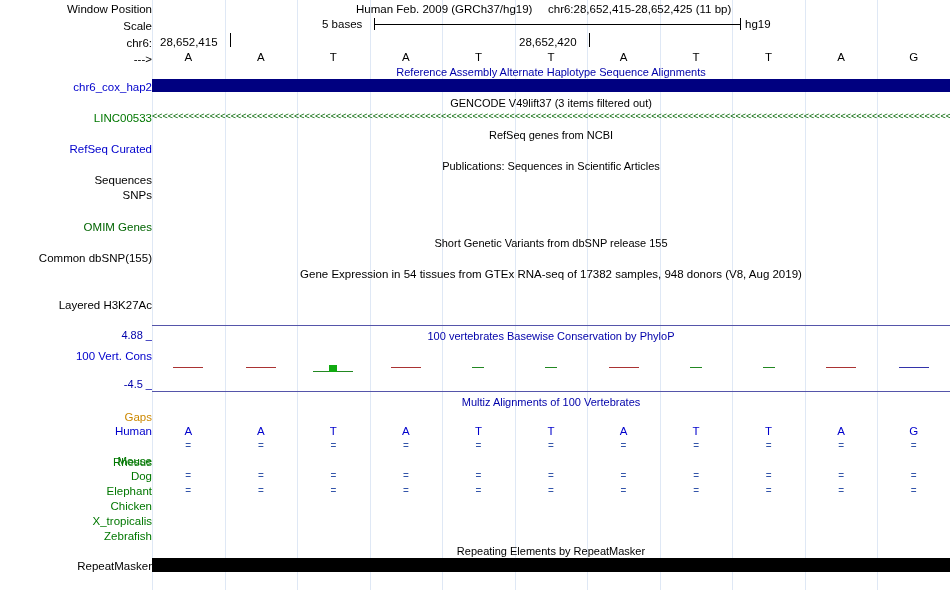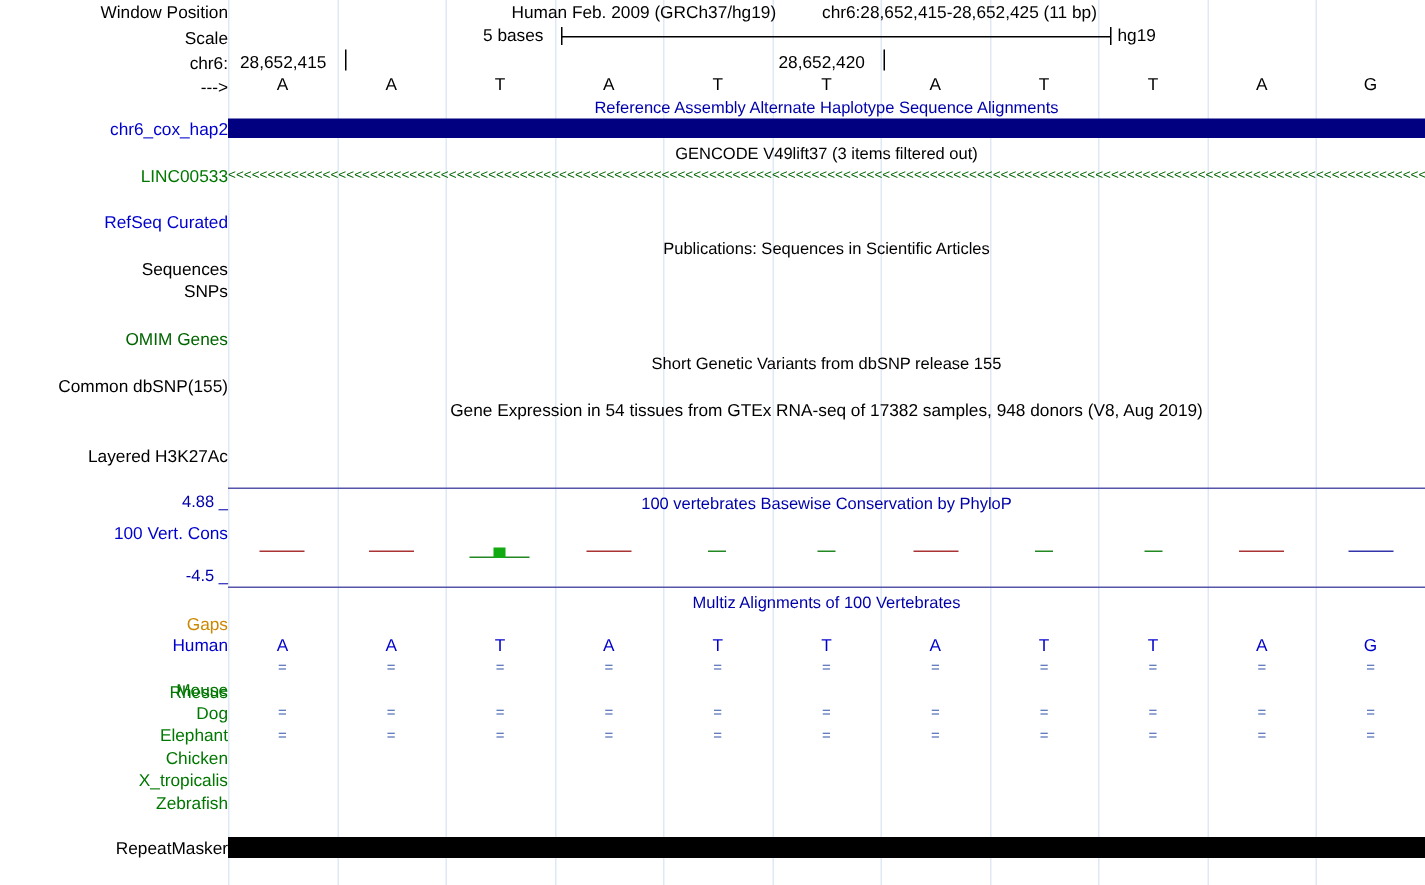--- a/index.html
+++ b/index.html
@@ -170,21 +170,21 @@
       <div class="g" style="left: 732px;"></div>
       <div class="g" style="left: 805px;"></div>
       <div class="g" style="left: 877px;"></div>
     </div>
 
   <div class="hdr-text lbl black" style="top:3px; right:798px;">Window Position</div>
   <div class="hdr-text lbl black" style="top:20px; right:798px;">Scale</div>
   <div class="hdr-text lbl black" style="top:37px; right:798px;">chr6:</div>
   <div class="hdr-text lbl black" style="top:53px; right:798px;">---&gt;</div>
 
-  <div class="hdr-text" style="top:3px; left:341px;text-align:right;">Human Feb. 2009 (GRCh37/hg19)</div>
+  <div class="hdr-text" style="top:3px; left:356px;text-align:right;">Human Feb. 2009 (GRCh37/hg19)</div>
   <div class="hdr-text" style="top:3px; left:548px;">chr6:28,652,415-28,652,425 (11 bp)</div>
 
   <div class="hdr-text" style="top:18px; left:322px;">5 bases</div>
   <div class="ruler-line" style="top:24px; left:374px; width:366px;"></div>
   <div class="ruler-tick" style="top:18px; left:374px; height:12px;"></div>
   <div class="ruler-tick" style="top:18px; left:740px; height:12px;"></div>
   <div class="hdr-text" style="top:18px; left:745px;">hg19</div>
 
   <div class="hdr-text" style="top:36px; left:160px;">28,652,415</div>
   <div class="ruler-tick" style="top:33px; left:230px; height:14px;"></div>
@@ -206,20 +206,21 @@
     </div>
 
   <div class="centered title-blue" style="top:66px;">Reference Assembly Alternate Haplotype Sequence Alignments</div>
   <div class="lbl blue" style="top:81px;">chr6_cox_hap2</div>
   <div class="solidbar" style="top:79px; height:13px;"></div>
 
   <div class="centered title-black" style="top:97px;">GENCODE V49lift37 (3 items filtered out)</div>
   <div class="lbl green" style="top:112px;">LINC00533</div>
   <div class="linc-line" id="lincline" style="top:112px;">&lt;&lt;&lt;&lt;&lt;&lt;&lt;&lt;&lt;&lt;&lt;&lt;&lt;&lt;&lt;&lt;&lt;&lt;&lt;&lt;&lt;&lt;&lt;&lt;&lt;&lt;&lt;&lt;&lt;&lt;&lt;&lt;&lt;&lt;&lt;&lt;&lt;&lt;&lt;&lt;&lt;&lt;&lt;&lt;&lt;&lt;&lt;&lt;&lt;&lt;&lt;&lt;&lt;&lt;&lt;&lt;&lt;&lt;&lt;&lt;&lt;&lt;&lt;&lt;&lt;&lt;&lt;&lt;&lt;&lt;&lt;&lt;&lt;&lt;&lt;&lt;&lt;&lt;&lt;&lt;&lt;&lt;&lt;&lt;&lt;&lt;&lt;&lt;&lt;&lt;&lt;&lt;&lt;&lt;&lt;&lt;&lt;&lt;&lt;&lt;&lt;&lt;&lt;&lt;&lt;&lt;&lt;&lt;&lt;&lt;&lt;&lt;&lt;&lt;&lt;&lt;&lt;&lt;&lt;&lt;&lt;&lt;&lt;&lt;&lt;&lt;&lt;&lt;&lt;&lt;&lt;&lt;&lt;&lt;&lt;&lt;&lt;&lt;&lt;&lt;&lt;&lt;&lt;&lt;&lt;&lt;&lt;&lt;&lt;&lt;&lt;&lt;&lt;&lt;&lt;&lt;&lt;&lt;&lt;&lt;&lt;&lt;&lt;&lt;&lt;&lt;&lt;&lt;&lt;&lt;&lt;&lt;&lt;&lt;&lt;&lt;&lt;&lt;&lt;&lt;&lt;&lt;&lt;&lt;&lt;&lt;&lt;&lt;&lt;&lt;&lt;&lt;&lt;&lt;&lt;&lt;&lt;&lt;&lt;&lt;</div>
 
+  <div class="centered title-black" style="top:129px;">RefSeq genes from NCBI</div>
   <div class="lbl blue" style="top:143px;">RefSeq Curated</div>
 
   <div class="centered title-black" style="top:160px;">Publications: Sequences in Scientific Articles</div>
   <div class="lbl black" style="top:174px;">Sequences</div>
   <div class="lbl black" style="top:189px;">SNPs</div>
 
   <div class="lbl dgreen" style="top:221px;">OMIM Genes</div>
 
   <div class="centered title-black" style="top:237px;">Short Genetic Variants from dbSNP release 155</div>
   <div class="lbl black" style="top:252px;">Common dbSNP(155)</div>
@@ -298,16 +299,17 @@
       <div class="eq" style="top: 487px; left: 616.545px;">=</div>
       <div class="eq" style="top: 487px; left: 689.091px;">=</div>
       <div class="eq" style="top: 487px; left: 761.636px;">=</div>
       <div class="eq" style="top: 487px; left: 834.182px;">=</div>
       <div class="eq" style="top: 487px; left: 906.727px;">=</div>
       <div class="lbl" style="top: 500px; color: rgb(0, 119, 0);">Chicken</div>
       <div class="lbl" style="top: 515px; color: rgb(0, 119, 0);">X_tropicalis</div>
       <div class="lbl" style="top: 530px; color: rgb(0, 119, 0);">Zebrafish</div>
     </div>
 
+  <div class="centered title-black" style="top:545px;">Repeating Elements by RepeatMasker</div>
   <div class="lbl black" style="top:560px;">RepeatMasker</div>
   <div class="blackbar" style="top:558px; height:14px;"></div>
 
 </div>
 
 </body></html>

